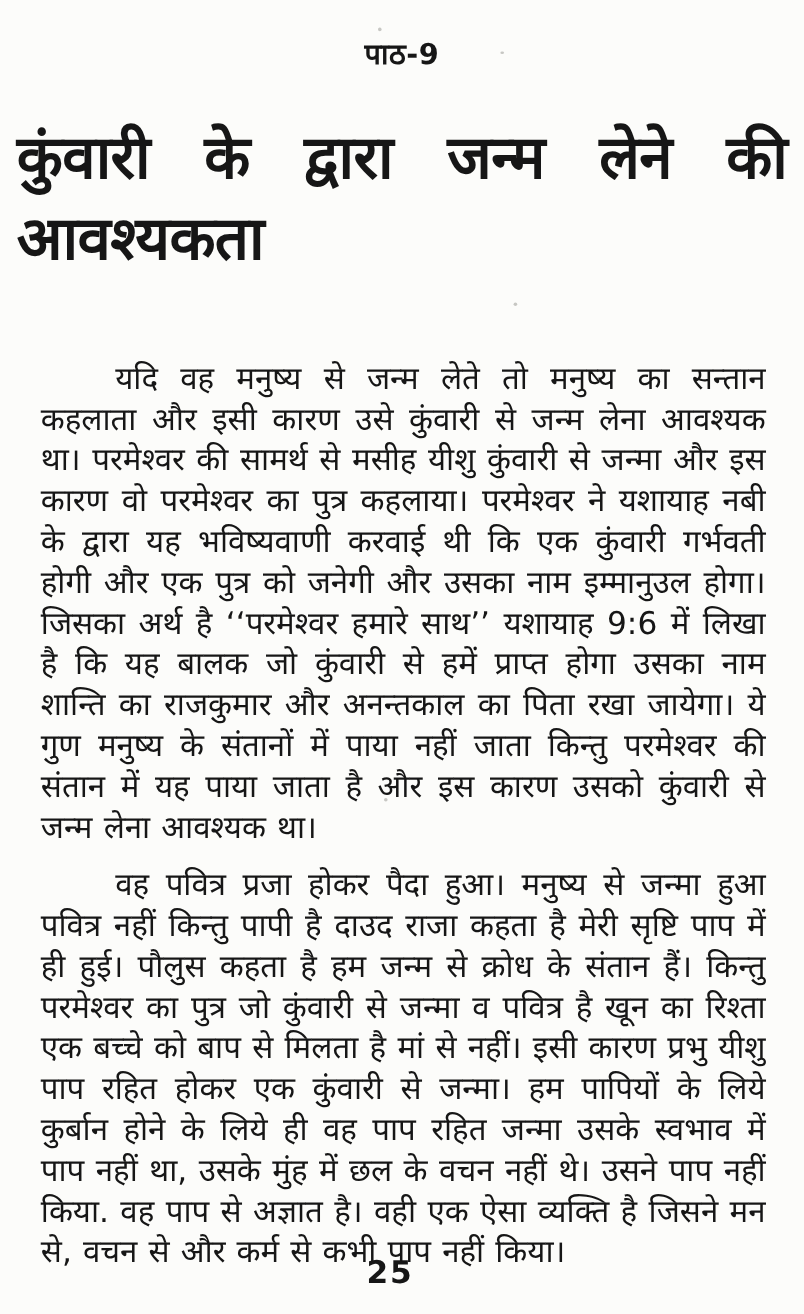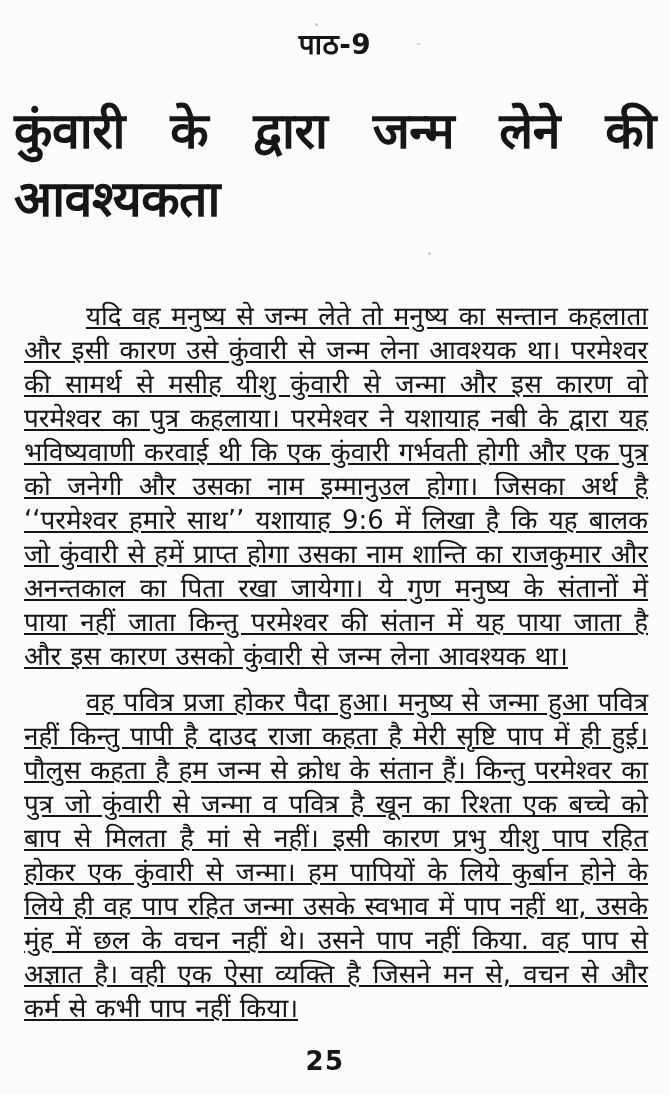--- a/index.html
+++ b/index.html
@@ -16,47 +16,46 @@
     overflow: hidden;
   }
   .page {
     position: relative;
     width: 100%;
     height: 100%;
   }
   .lesson-label {
     padding-top: 27px;
     text-align: center;
-    font-size: 28px;
+    font-size: 24px;
     line-height: 36px;
     font-weight: 700;
     letter-spacing: 0.5px;
   }
   .chapter-title {
     margin: 34px 14px 0 14px;
     font-size: 50px;
     line-height: 68px;
     font-weight: 800;
     text-align: justify;
     text-align-last: justify;
     letter-spacing: -0.5px;
     white-space: normal;
   }
   .body-text {
     margin: 66px 18px 0 20px;
   }
   .body-text p {
-    margin: 4px;
+    margin: 14px;
     font-size: 26px;
     line-height: 34px;
     font-weight: 500;
     text-align: justify;
     text-indent: 62px;
     word-spacing: 1px;
-    text-decoration: underline;
   }
   .body-text p + p {
     margin-top: 12px;
   }
   .page-number {
     position: absolute;
     bottom: 19px;
     left: 0;
     width: 100%;
     text-align: center;

